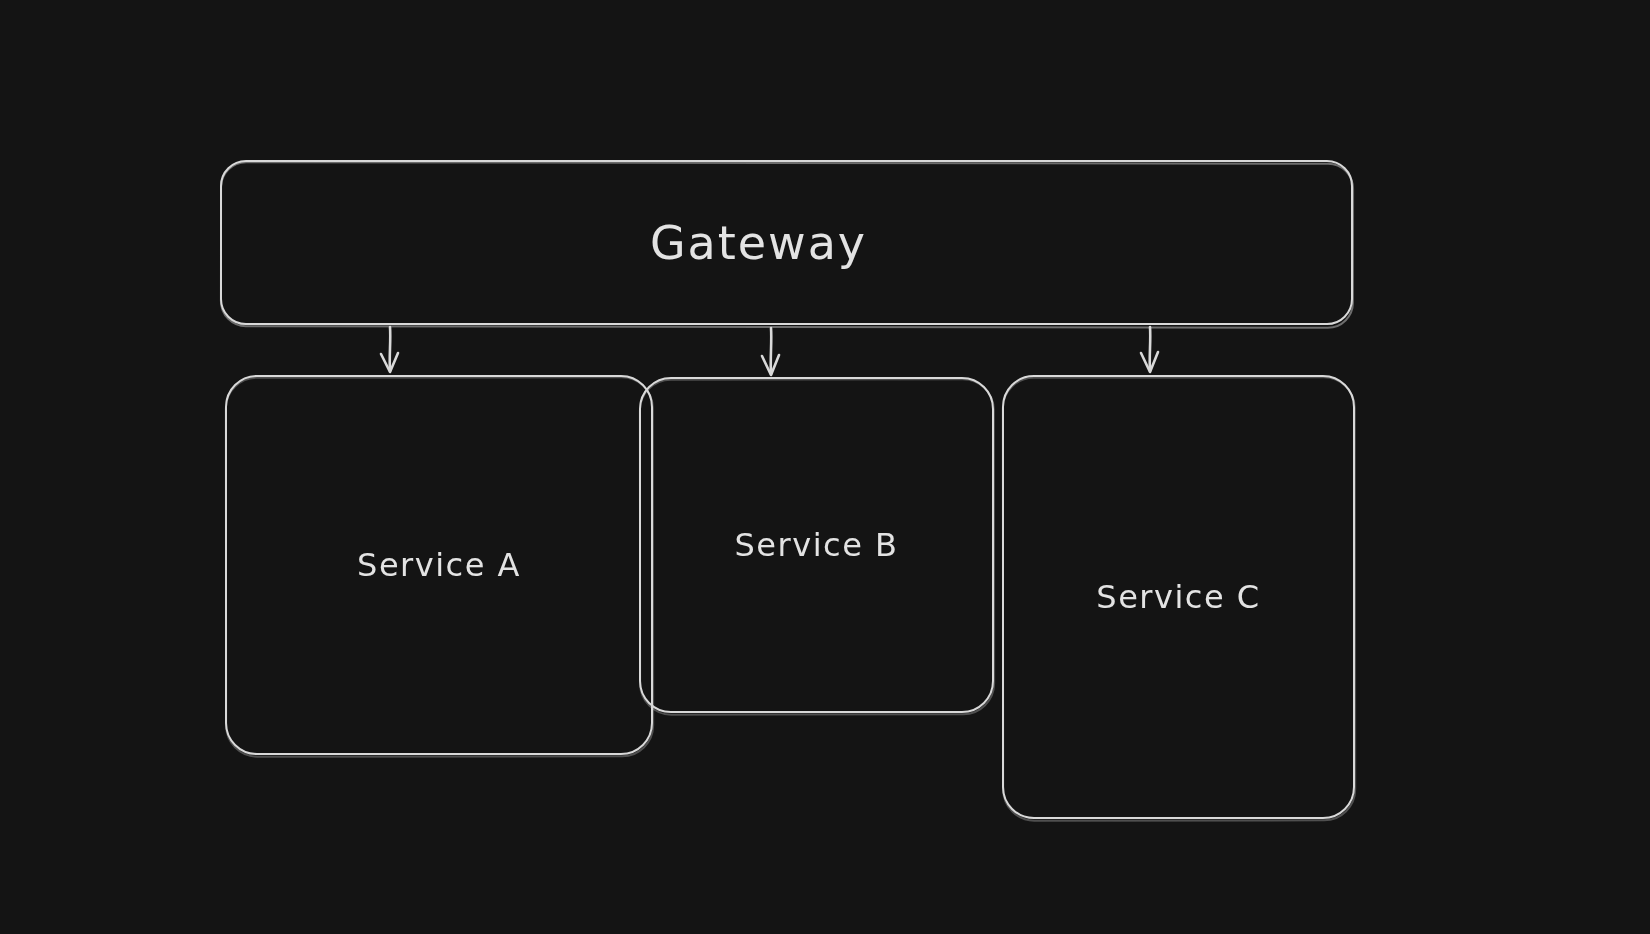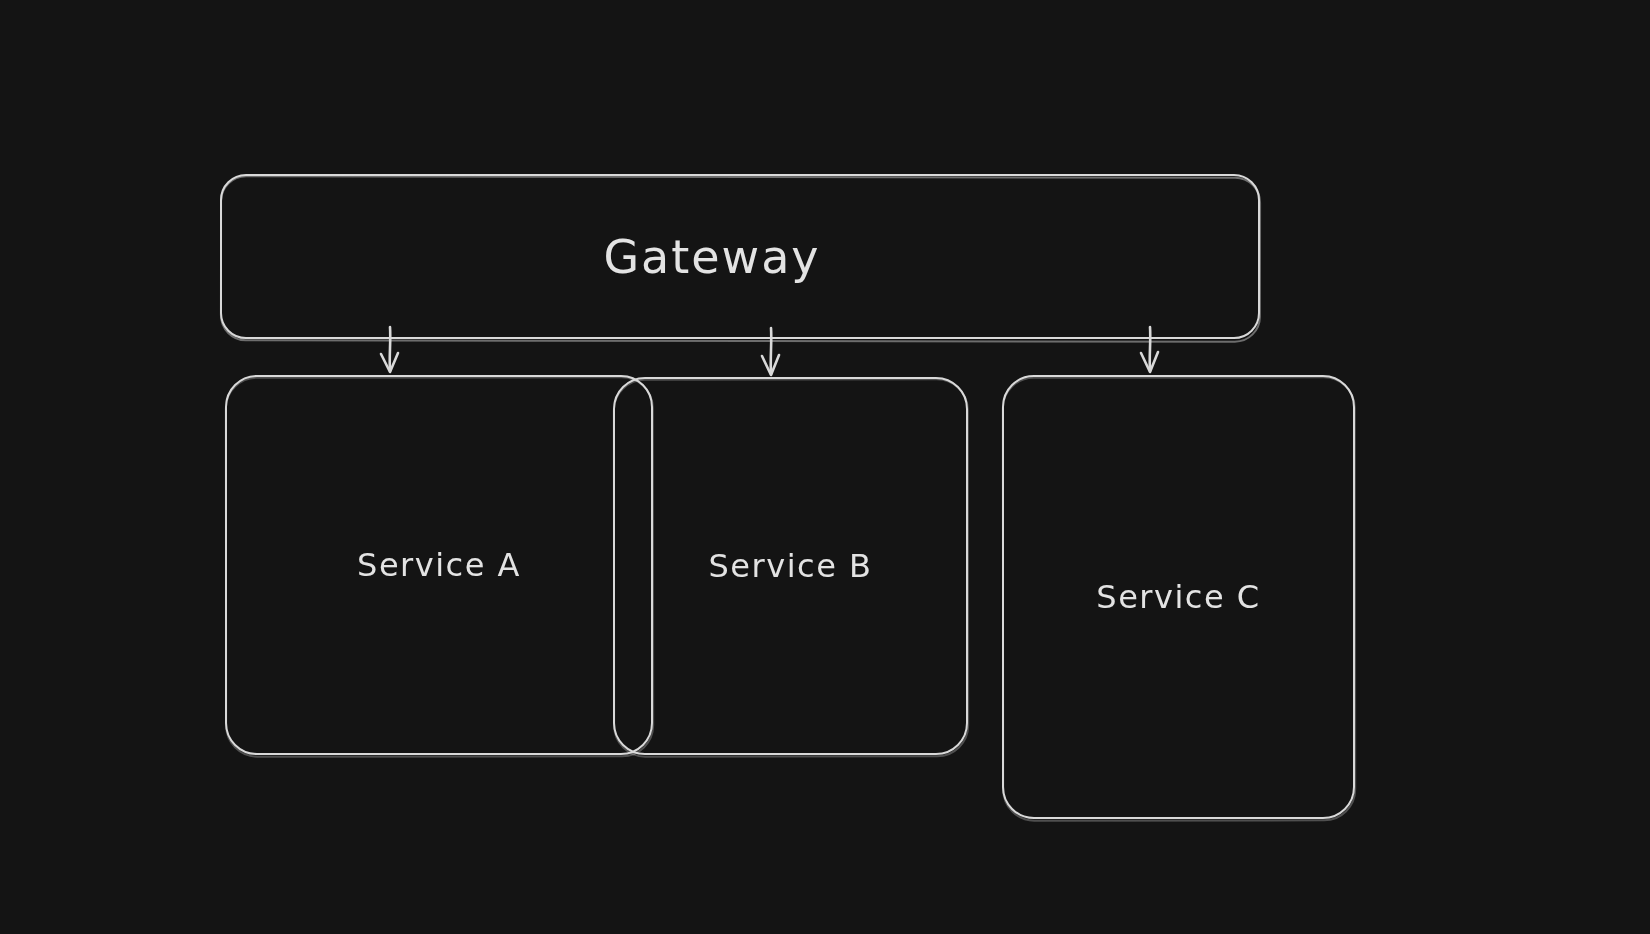--- a/index.html
+++ b/index.html
@@ -36,44 +36,43 @@
     inset: -2.5px;
     border: 2px solid rgba(217,217,217,0.45);
     border-radius: inherit;
     transform: translateY(2px) rotate(0.08deg);
     pointer-events: none;
   }
 
   .gateway {
     left: 220px;
     top: 160px;
-    width: 1040px;
+    width: 1133px;
     height: 165px;
     border-radius: 26px;
-    margin-top: 14px;
   }
   .gateway .node-label {
     font-size: 46px;
     letter-spacing: 2px;
     font-weight: 500;
     transform: translateX(-28px);
   }
 
   .service {
     top: 375px;
     width: 428px;
     height: 380px;
     border-radius: 32px;
   }
   .service::after {
     transform: translateY(1.5px) rotate(-0.06deg);
     border-color: rgba(217,217,217,0.3);
   }
   .service-a { left: 225px; }
-  .service-b { left: 613px; top: 377px; height: 378px; width: 355px; }
+  .service-b { left: 639px; top: 377px; height: 336px; width: 355px; }
   .service-c { left: 1002px; width: 353px; height: 444px; }
 
   .node-label {
     color: #e3e3e3;
     font-size: 32px;
     letter-spacing: 1.5px;
     white-space: nowrap;
     user-select: none;
   }
 

